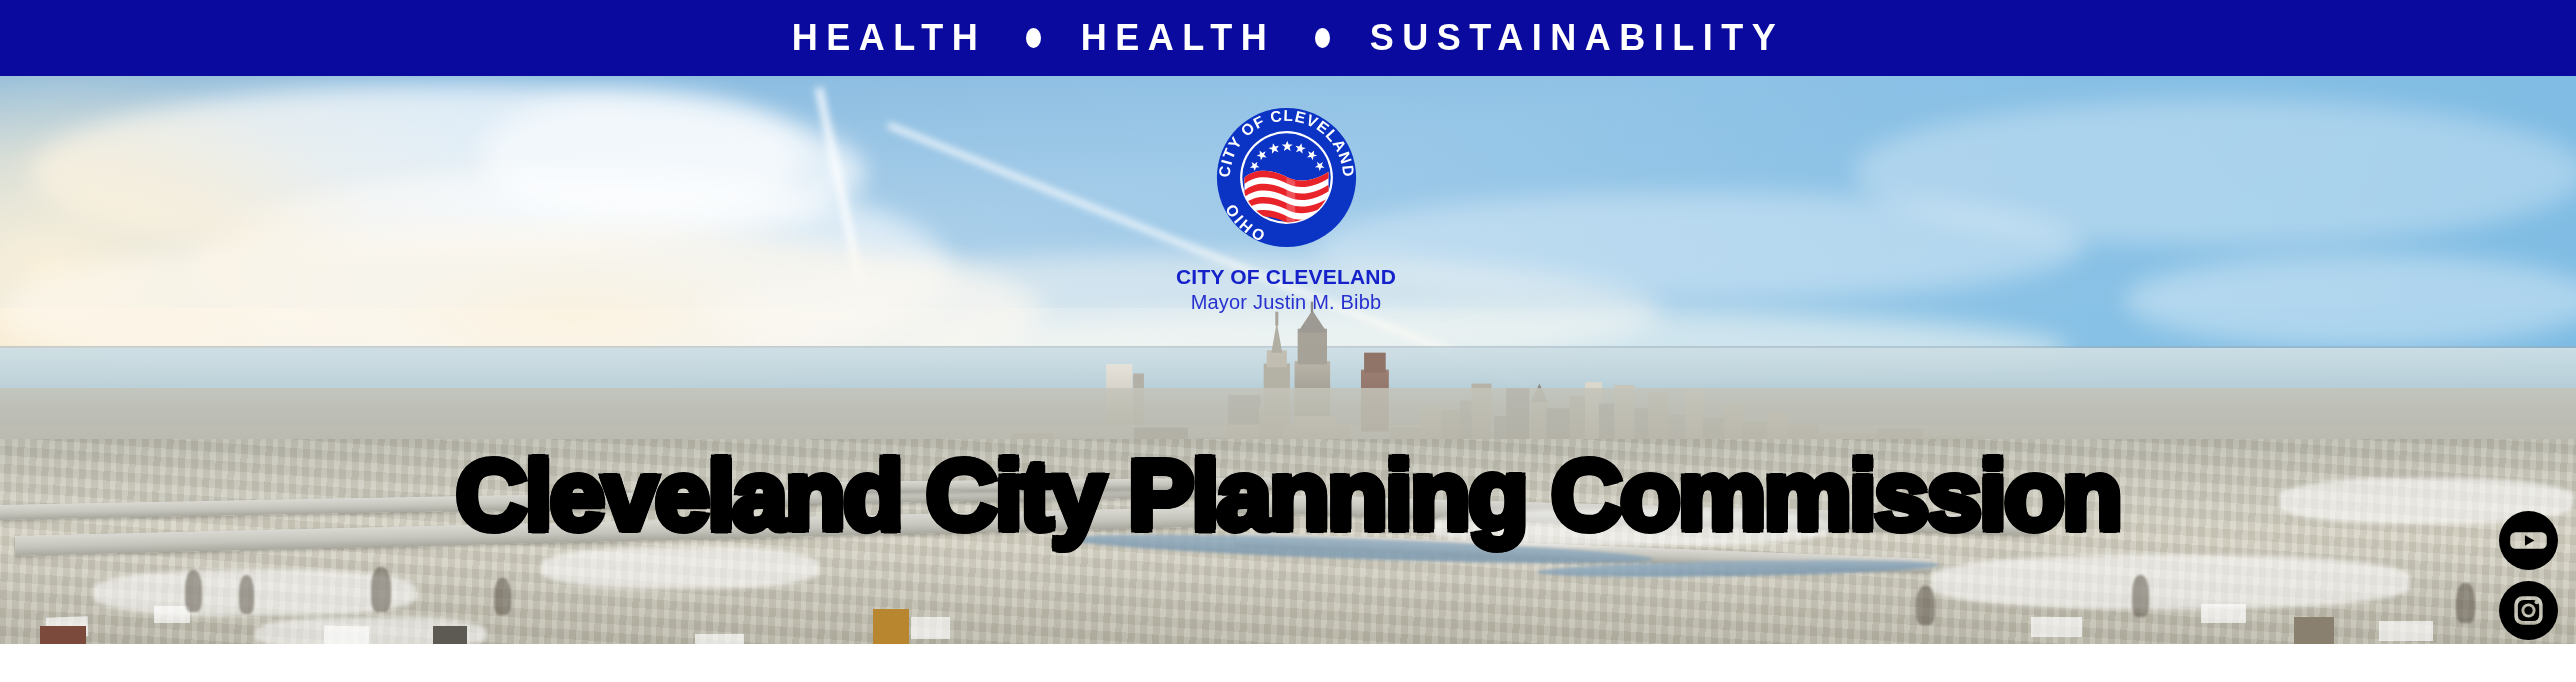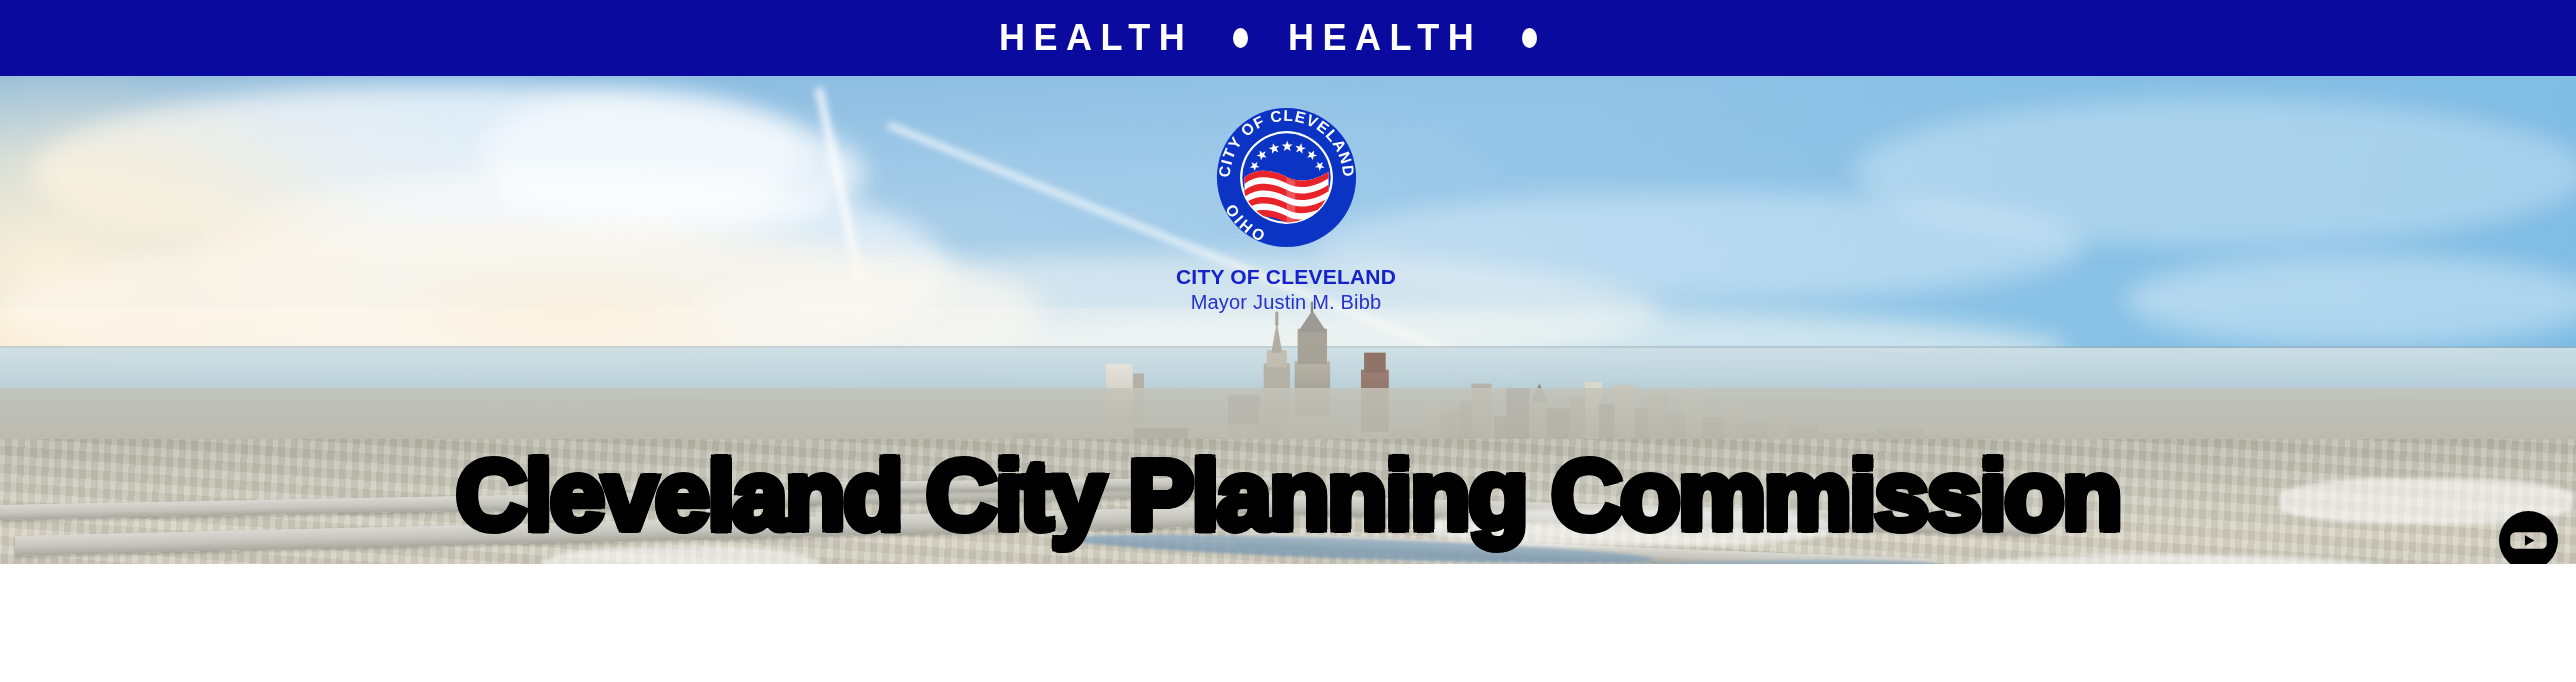--- a/index.html
+++ b/index.html
@@ -9,21 +9,21 @@
     width: 2576px;
     height: 682px;
     background: #ffffff;
     font-family: "Liberation Sans", sans-serif;
     overflow: hidden;
   }
 
   #page {
     position: relative;
     width: 2576px;
-    height: 564px;
+    height: 682px;
     background: #ffffff;
     overflow: hidden;
   }
 
   
   #tagline-banner {
     position: absolute;
     left: 0; top: 0;
     width: 2576px;
     height: 76px;
@@ -291,20 +291,21 @@
 </head>
 <body>
 
 <div id="page">
 
   <div id="tagline-banner">
     <span class="tagline-word">HEALTH</span>
     <span class="tagline-dot"></span>
     <span class="tagline-word">HEALTH</span>
     <span class="tagline-dot"></span>
+    <span class="tagline-word">SUSTAINABILITY</span>
   </div>
 
   <div id="hero-photo">
 
     <div class="sky-base"></div>
     <div class="sky-blue-top"></div>
     <div class="cloud c7"></div>
     <div class="cloud c6"></div>
     <div class="cloud c8"></div>
     <div class="contrail t1"></div>

